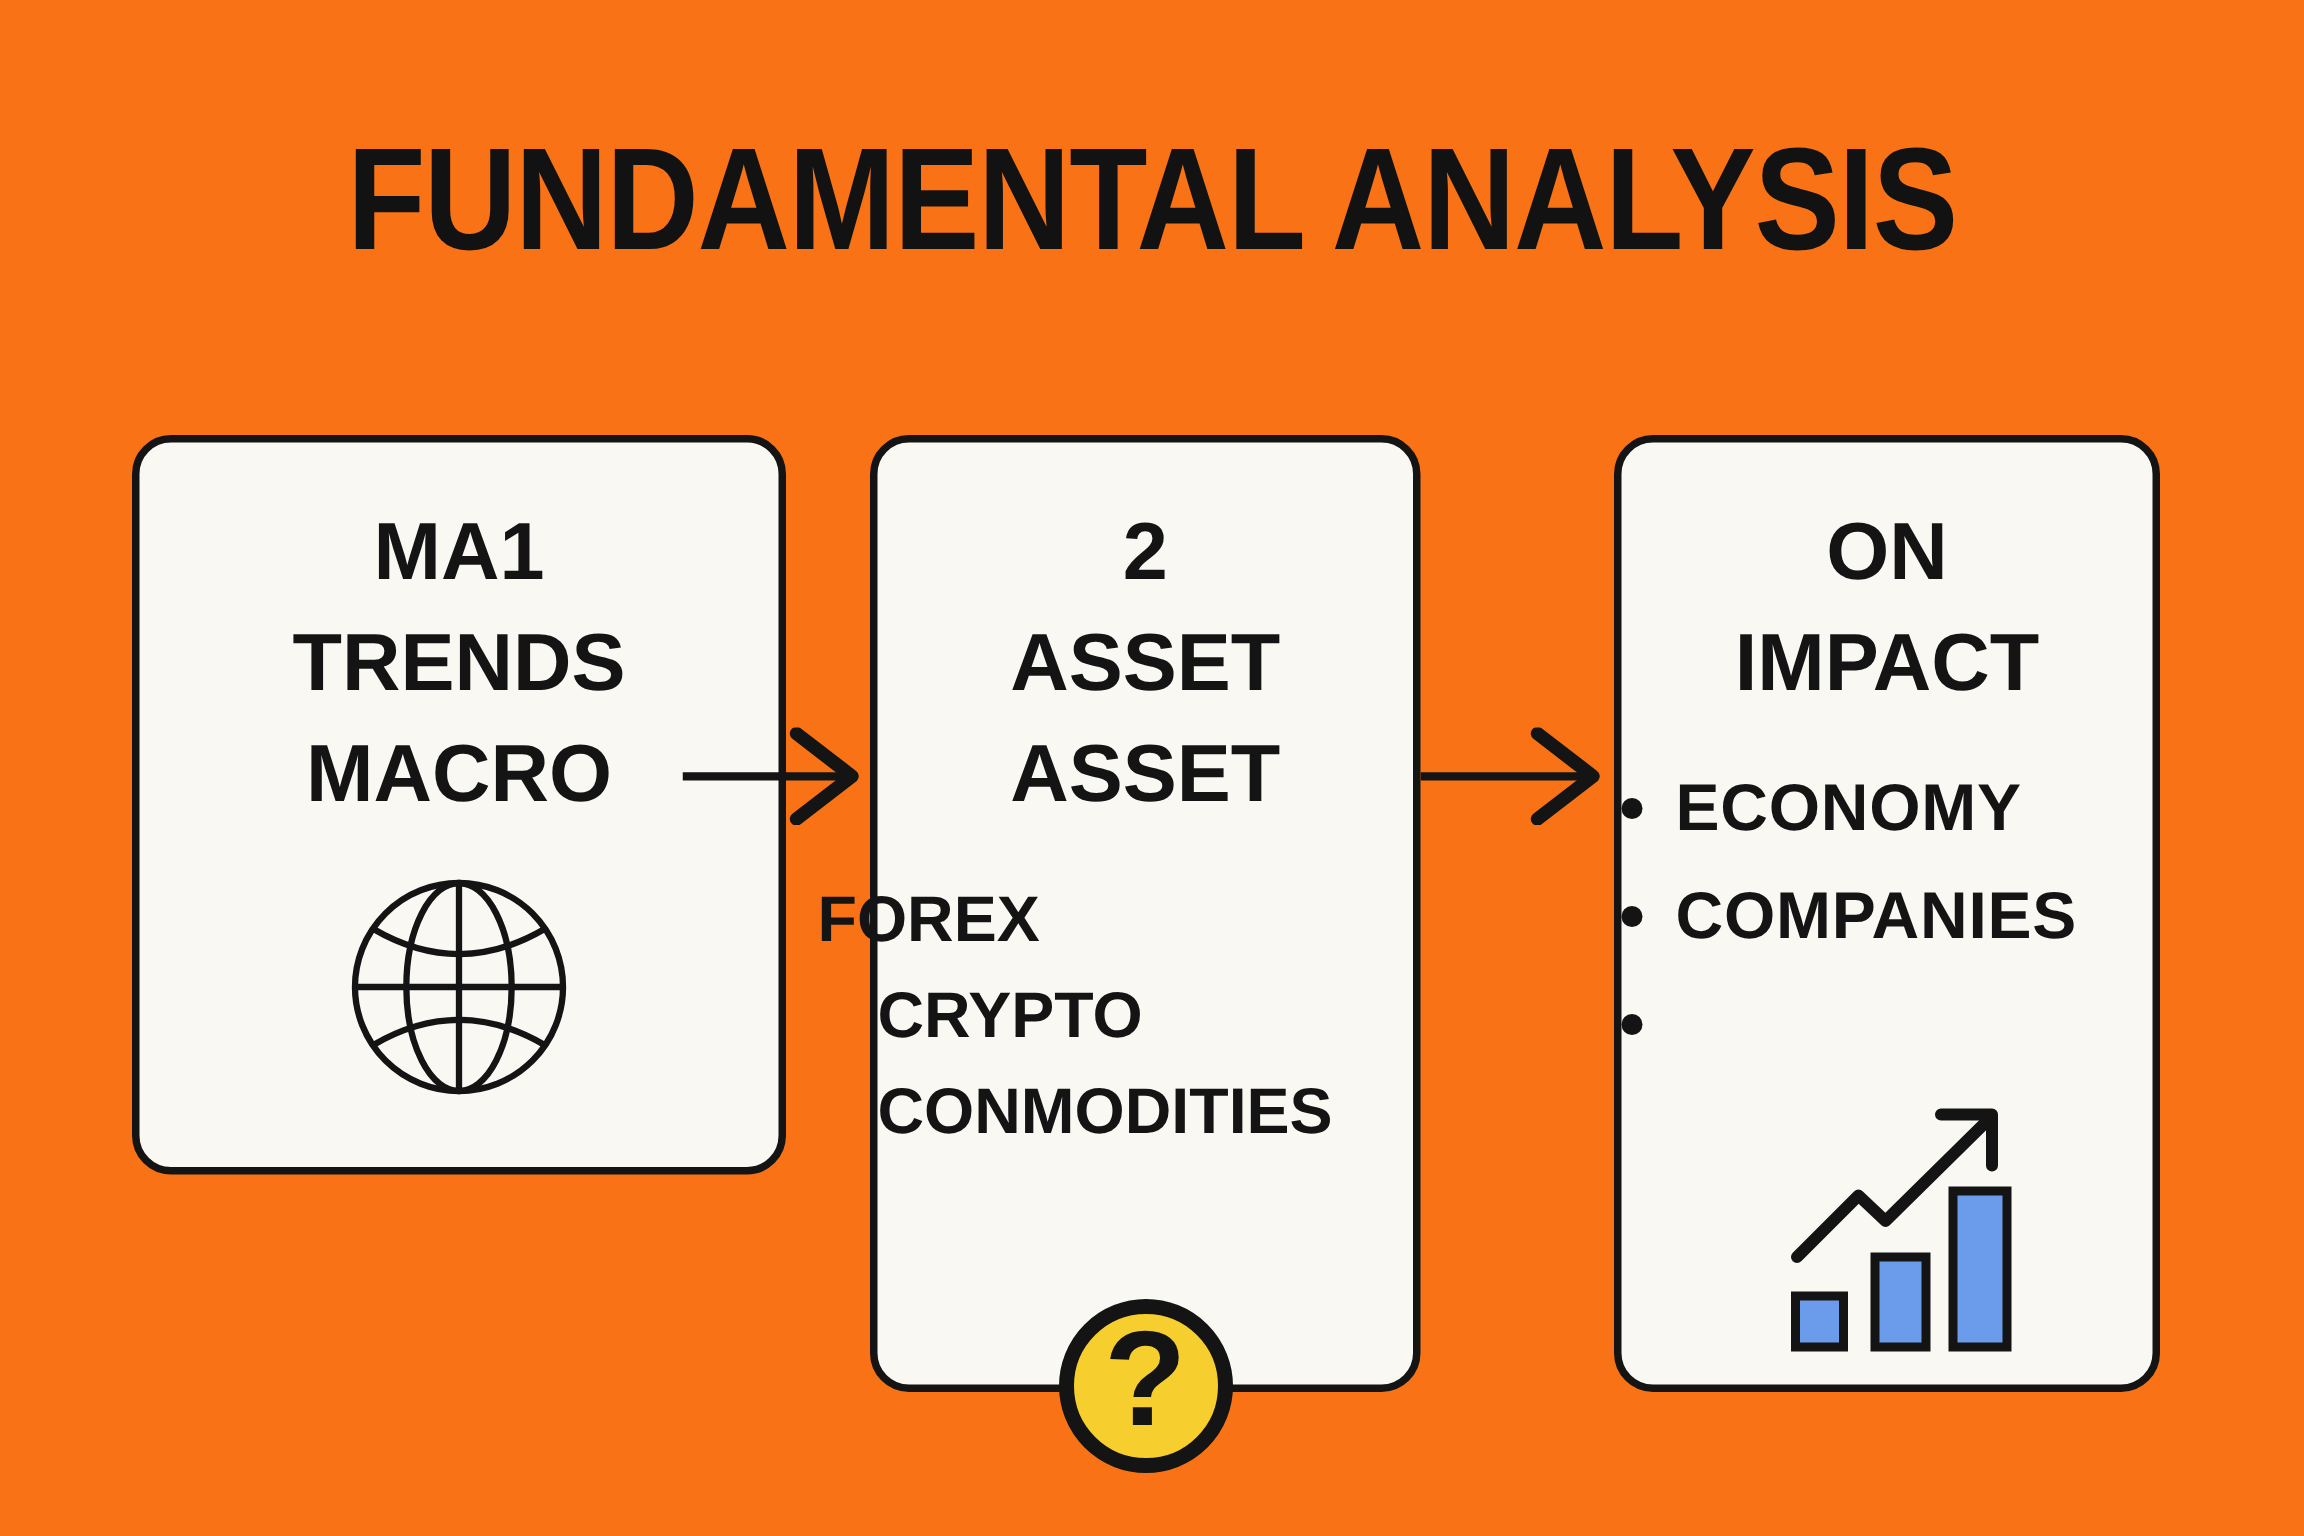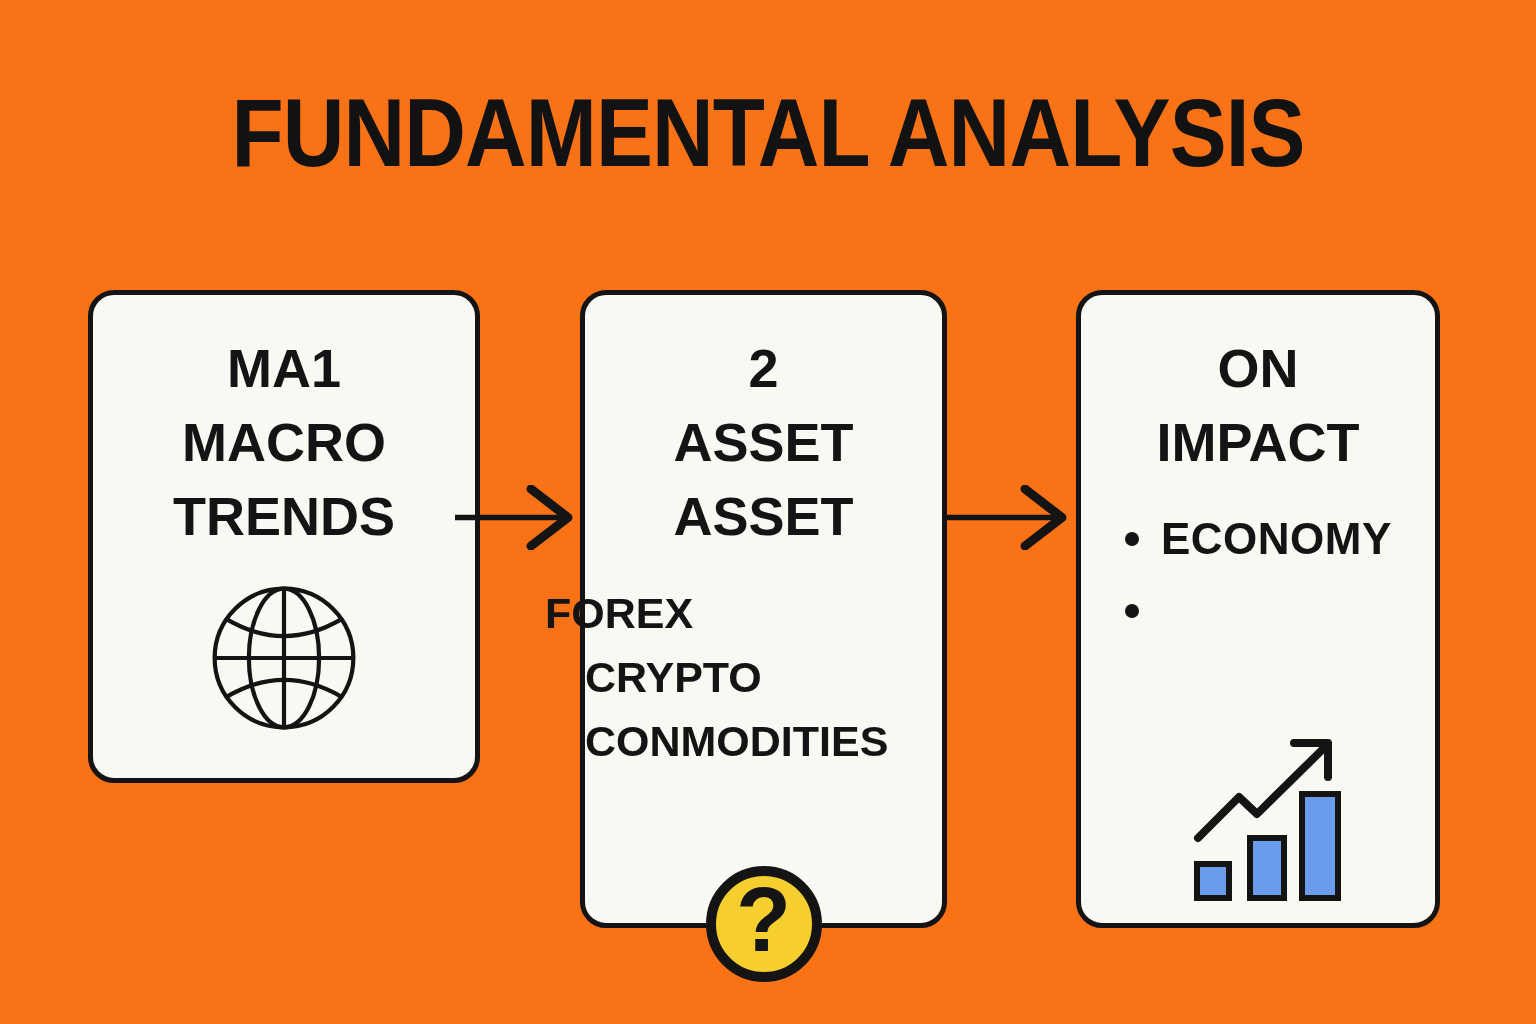--- a/index.html
+++ b/index.html
@@ -11,33 +11,33 @@
     position:absolute; top:84px; left:0; width:1536px;
     text-align:center; font-size:97px; font-weight:700; line-height:1;
     letter-spacing:-1px; transform:scaleX(0.88); transform-origin:50% 50%;
     color:#121212; white-space:nowrap;
   }
 
   .box {
     position:absolute; background:#faf8f2;
     border:5px solid #141414; border-radius:26px;
   }
-  .box-macro  { left:88px;  top:290px; width:392px; height:493px; }
+  .box-macro  { left:88px;  top:290px; width:436px; height:493px; }
   .box-asset  { left:580px; top:290px; width:367px; height:638px; }
   .box-impact { left:1076px;top:290px; width:364px; height:638px; }
 
   .box-heading { margin-top:36px; text-align:center; font-size:54px; font-weight:700; line-height:74px; letter-spacing:0; }
   .box-heading div { white-space:nowrap; }
 
   .globe-wrap { margin-top:26px; display:flex; justify-content:center; }
 
   .asset-items { margin-top:28px; text-align:left; font-size:43px; font-weight:700; line-height:64px; }
   .asset-items .shift-left { position:relative; left:-40px; }
 
-  .impact-bullets { margin-top:24px; padding-left:44px; }
+  .impact-bullets { margin-top:24px; }
   .bullet-row { display:flex; align-items:center; height:72px; }
   .bullet-dot { width:14px; height:14px; border-radius:50%; background:#141414; margin-right:22px; flex:0 0 auto; }
   .bullet-label { font-size:44px; font-weight:700; letter-spacing:0.5px; white-space:nowrap; }
 
   .chart-icon { position:absolute; left:110px; top:440px; }
 
   .qbadge {
     position:absolute; left:50%; bottom:-59px; margin-left:-58px;
     width:116px; height:116px; border-radius:50%;
     background:#f6ce2e; border:10px solid #141414;
@@ -52,22 +52,22 @@
 </head>
 <body>
 
 <div class="canvas">
 
   <h1 class="title">FUNDAMENTAL ANALYSIS</h1>
 
   <div class="box box-macro">
     <div class="box-heading">
       <div>MA1</div>
+      <div>TRENDS</div>
       <div>MACRO</div>
-      <div>TRENDS</div>
     </div>
     <div class="globe-wrap">
       <svg width="158" height="158" viewBox="0 0 180 180" fill="none" stroke="#141414" stroke-width="4.8">
         <circle cx="90" cy="90" r="79"></circle>
         <ellipse cx="90" cy="90" rx="40" ry="79"></ellipse>
         <line x1="90" y1="11" x2="90" y2="169"></line>
         <line x1="11" y1="90" x2="169" y2="90"></line>
         <path d="M 25,46 Q 90,84 155,46"></path>
         <path d="M 25,134 Q 90,96 155,134"></path>
       </svg>
@@ -105,20 +105,24 @@
       <div>ON</div>
       <div>IMPACT</div>
     </div>
     <div class="impact-bullets">
       <div class="bullet-row">
         <span class="bullet-dot"></span>
         <span class="bullet-label">ECONOMY</span>
       </div>
       <div class="bullet-row">
         <span class="bullet-dot"></span>
+        <span class="bullet-label">COMPANIES</span>
+      </div>
+      <div class="bullet-row">
+        <span class="bullet-dot"></span>
       </div>
     </div>
     <svg class="chart-icon" width="160" height="170" viewBox="0 0 160 170" fill="none">
       <rect x="6" y="129" width="32" height="34" fill="#6b9ceb" stroke="#141414" stroke-width="6"></rect>
       <rect x="59" y="103" width="34" height="60" fill="#6b9ceb" stroke="#141414" stroke-width="6"></rect>
       <rect x="111" y="59" width="36" height="104" fill="#6b9ceb" stroke="#141414" stroke-width="6"></rect>
       <path d="M 7,103 L 48,62 L 66,79 L 135,11" stroke="#141414" stroke-width="8" stroke-linecap="round" stroke-linejoin="round"></path>
       <path d="M 103,8 L 137,8 L 137,42" stroke="#141414" stroke-width="8" stroke-linecap="round" stroke-linejoin="round"></path>
     </svg>
   </div>

